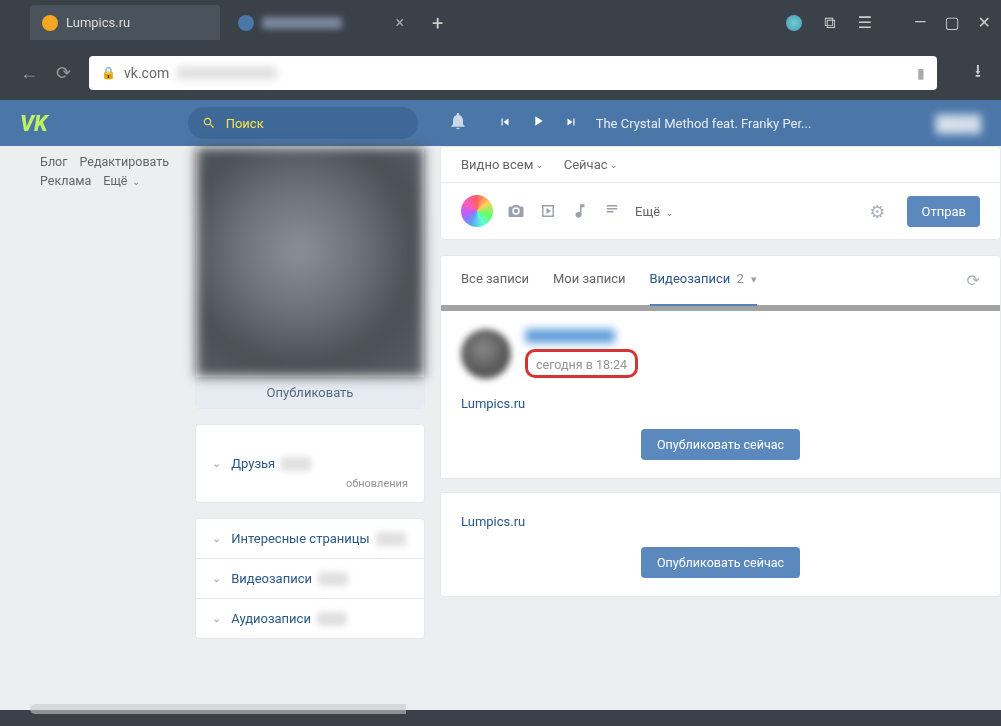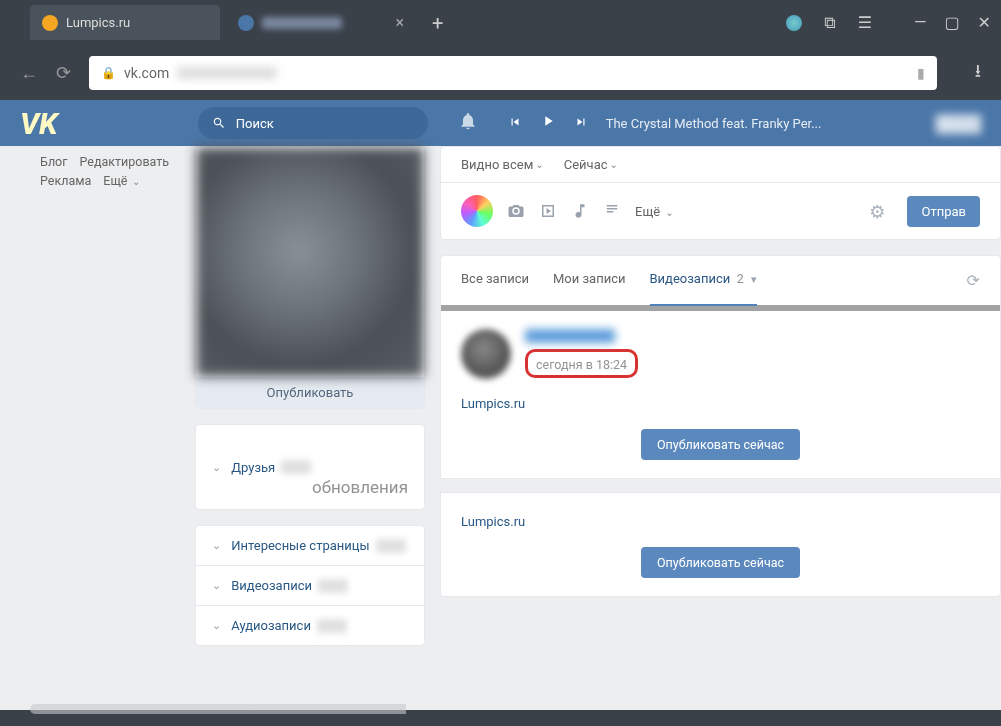--- a/index.html
+++ b/index.html
@@ -22,42 +22,42 @@
 .addr-bar { flex: 1; height: 34px; background: #fff; border-radius: 4px; display: flex; align-items: center; padding: 0 12px; color: #666; font-size: 14px; margin-right: 20px; }
 .lock { color: #888; margin-right: 8px; font-size: 12px; }
 .star { margin-left: auto; color: #aaa; }
 .dl-icon { color: #ccc; font-size: 18px; cursor: pointer; }
 
 
 .page { height: 610px; background: #edeef0; overflow: hidden; position: relative; }
 
 
 .vk-head { height: 46px; background: #4a76a8; display: flex; align-items: center; padding: 0 20px; color: #fff; }
-.vk-logo { font-size: 30px; font-weight: 800; color: #fef9c3; font-style: italic; margin-right: 140px; }
-.vk-search { flex: 0 0 230px; height: 32px; background: #3e6898; border-radius: 16px; display: flex; align-items: center; padding: 10px 14px; color: #ffffff; font-size: 13px; }
+.vk-logo { font-size: 22px; font-weight: 800; color: #bef264; font-style: italic; margin-right: 140px; }
+.vk-search { flex: 0 0 230px; height: 32px; background: #3e6898; border-radius: 16px; display: flex; align-items: center; padding: 10px 14px; color: #fde047; font-size: 13px; }
 .vk-search svg { margin-right: 10px; }
 .vk-bell { margin-left: 30px; color: #cad8e8; }
 .player { margin-left: 30px; display: flex; align-items: center; gap: 18px; color: #fff; }
 .player-title { font-size: 13px; color: #e5ecf4; white-space: nowrap; max-width: 260px; overflow: hidden; text-overflow: ellipsis; }
 .vk-user { margin-left: auto; color: #e5ecf4; filter: blur(4px); opacity: 0.9; }
 
 
 .page-body { display: flex; padding: 0 0 16px 40px; gap: 15px; height: 564px; }
 .left-links { width: 140px; padding-top: 8px; font-size: 12.5px; color: #656565; }
 .left-links div { display: flex; gap: 12px; margin-bottom: 4px; }
 .left-links span { cursor: pointer; }
 .chev { font-size: 10px; color: #888; margin-left: 2px; }
 
 .col-left { width: 230px; }
 .card { background: #fff; border: 1px solid #e7e8ec; border-radius: 4px; margin-bottom: 15px; }
 .profile-pic { height: 230px; background: radial-gradient(circle at 45% 45%, #8a9098 0%, #6b7178 35%, #4a5056 65%, #595f66 100%); filter: blur(6px); }
 .edit-btn { background: #e5ebf1; color: #55677d; text-align: center; padding: 8px 0; font-size: 13px; cursor: pointer; border-radius: 0 0 4px 4px; }
 .side-row { display: flex; align-items: center; padding: 12px 16px; font-size: 13px; color: #2a5885; cursor: pointer; }
 .side-row .exp { color: #99a2ad; font-size: 11px; margin-right: 10px; }
-.side-row .upd { margin-left: auto; color: #939393; font-size: 17px; margin-top: 40px; }
+.side-row .upd { margin-left: auto; color: #939393; font-size: 11px; margin-top: 40px; }
 .blurcnt { display: inline-block; width: 30px; height: 14px; background: #e0e0e0; filter: blur(3px); border-radius: 3px; margin-left: 6px; }
 .side-divider { border-top: 1px solid #e7e8ec; }
 
 .col-main { flex: 1; min-width: 0; }
 
 
 .compose-top { background: #fff; border: 1px solid #e7e8ec; border-radius: 4px; margin-bottom: 15px; overflow: hidden; }
 .compose-meta { padding: 10px 20px; border-bottom: 1px solid #e7e8ec; display: flex; gap: 20px; color: #656565; font-size: 13px; }
 .compose-meta span { cursor: pointer; display: inline-flex; align-items: center; }
 .compose-bar { padding: 12px 20px; display: flex; align-items: center; gap: 14px; }

